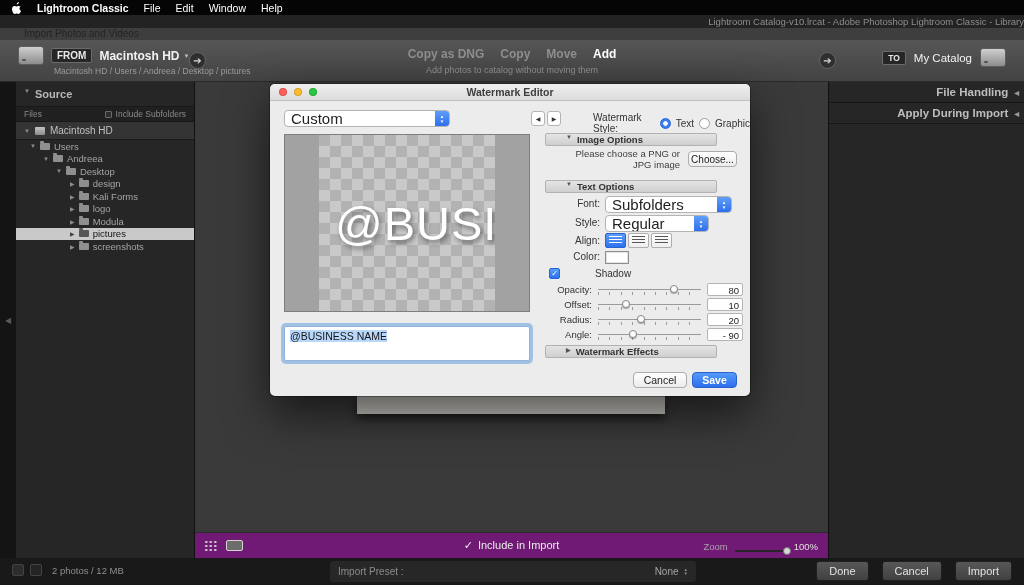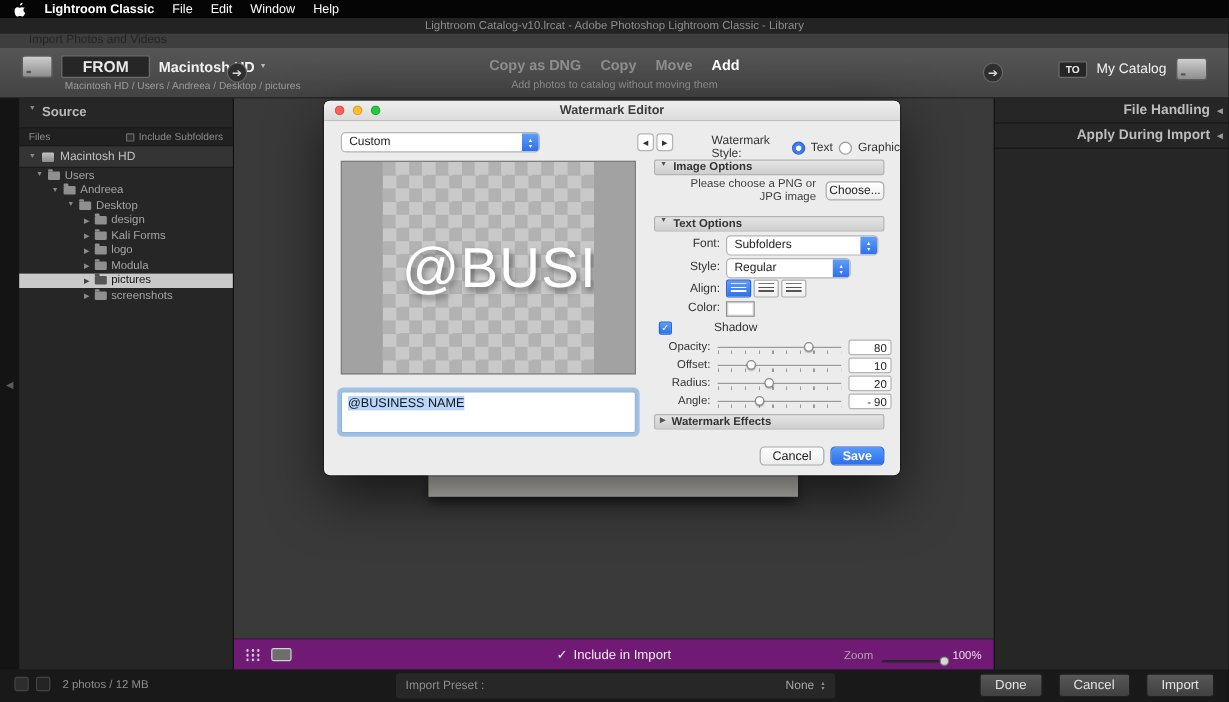--- a/index.html
+++ b/index.html
@@ -8,35 +8,35 @@
            font-family:"Liberation Sans", sans-serif; overflow:hidden; -webkit-font-smoothing:antialiased;}
 
   
   .menubar{position:absolute;top:0;left:0;width:1024px;height:15px;background:#050505;
            display:flex;align-items:center;gap:15px;padding:0 12px;color:#fff;font-size:10.5px;}
   .menubar .app{font-weight:bold;}
   .menubar svg{display:block;}
 
   
   .titlebar{position:absolute;top:15px;left:0;width:1024px;height:13px;background:#232323;
-            display:flex;align-items:center;justify-content:center;color:#8d8d8d;font-size:9.5px;}
+            display:flex;align-items:center;justify-content:flex-end;color:#8d8d8d;font-size:9.5px;}
 
   
   .import-strip{position:absolute;top:28px;left:0;width:1024px;height:12px;background:#3e3e3e;
                 display:flex;align-items:flex-start;color:#242424;font-size:10px;padding-left:24px;overflow:hidden;}
 
   
   .import-header{position:absolute;top:40px;left:0;width:1024px;height:42px;
                  background:linear-gradient(#565656,#434343);border-bottom:1px solid #2a2a2a;}
   .hdr-left{position:absolute;left:18px;top:6px;display:flex;align-items:center;gap:7px;}
   .drive-icon{width:26px;height:19px;border-radius:3px;background:linear-gradient(#cfcfcf,#8d8d8d);
               border:1px solid #5c5c5c;position:relative;}
   .drive-icon::after{content:"";position:absolute;left:3px;bottom:3px;width:4px;height:2px;background:#555;border-radius:1px;}
   .from-badge{background:#262626;border:1px solid #6b6b6b;border-radius:2px;color:#e8e8e8;
-              font-size:13px;font-weight:bold;padding:1px 17px;}
+              font-size:10px;font-weight:bold;padding:1px 5px;}
   .src-name{color:#f2f2f2;font-size:12px;font-weight:bold;display:flex;align-items:center;gap:4px;}
   .src-name .mini{font-size:6px;color:#bbb;}
   .hdr-path{position:absolute;left:54px;top:26px;color:#9b9b9b;font-size:8.5px;}
   .nav-circle{position:absolute;width:17px;height:17px;border-radius:50%;background:#2f2f2f;
               border:1px solid #666;color:#d6d6d6;font-size:10px;display:flex;align-items:center;justify-content:center;}
   .hdr-center{position:absolute;left:312px;width:400px;top:7px;text-align:center;}
   .methods{display:flex;justify-content:center;gap:16px;font-size:12px;font-weight:bold;color:#8f8f8f;}
   .methods .active{color:#fff;}
   .method-hint{margin-top:4px;color:#8f8f8f;font-size:9px;}
   .hdr-right{position:absolute;right:18px;top:8px;display:flex;align-items:center;gap:8px;}
@@ -118,21 +118,21 @@
       box-shadow:0 18px 45px rgba(0,0,0,.6), 0 0 0 1px rgba(0,0,0,.3);font-size:10.5px;color:#222;}
   .wm-titlebar{position:absolute;top:0;left:0;right:0;height:17px;border-radius:5px 5px 0 0;
                background:linear-gradient(#efefef,#dcdcdc);border-bottom:1px solid #c0c0c0;
                display:flex;align-items:center;}
   .tl{width:8px;height:8px;border-radius:50%;margin-left:7px;border:1px solid rgba(0,0,0,.15);}
   .tl.red{background:#ff5f57;margin-left:9px;} .tl.yel{background:#febc2e;} .tl.grn{background:#28c840;}
   .wm-title{position:absolute;left:0;right:0;text-align:center;font-size:10.5px;font-weight:bold;color:#3d3d3d;}
 
   .wm-select{position:absolute;display:flex;align-items:center;background:#fff;border:1px solid #b4b4b4;
              border-radius:4px;height:17px;overflow:hidden;}
-  .wm-select .val{flex:1;padding-left:6px;font-size:10px;color:#222;white-space:nowrap;overflow:hidden;}
+  .wm-select .val{flex:1;padding-left:6px;font-size:15px;color:#222;white-space:nowrap;overflow:hidden;}
   .wm-select .step{width:14px;align-self:stretch;background:linear-gradient(#5f9ff8,#2d6fee);
                    display:flex;flex-direction:column;align-items:center;justify-content:center;
                    color:#fff;font-size:4.5px;line-height:5px;}
   .preset-select{left:14px;top:26px;width:166px;}
 
   .wm-preview{position:absolute;left:14px;top:50px;width:246px;height:178px;background:#a2a2a2;
               border:1px solid #7e7e7e;display:flex;}
   .checker{position:relative;width:176px;height:100%;margin:auto;overflow:hidden;
            background:repeating-conic-gradient(#c9c9c9 0% 25%, #b2b2b2 0% 50%);background-size:22px 22px;}
   .wm-text{position:absolute;left:16px;top:50%;transform:translateY(-50%);color:#fff;font-size:47px;
@@ -143,23 +143,23 @@
             padding:3px 5px;font-size:10.5px;}
   .wm-input .sel-text{background:#b8d7fb;color:#151515;}
 
   .nav-btn{position:absolute;top:27px;width:14px;height:15px;background:#fff;border:1px solid #b4b4b4;
            border-radius:3px;display:flex;align-items:center;justify-content:center;font-size:6px;color:#333;}
 
   .wm-style-row{position:absolute;left:323px;top:28px;display:flex;align-items:center;gap:5px;font-size:10px;color:#333;}
   .radio{width:11px;height:11px;border-radius:50%;background:#fff;border:1px solid #9d9d9d;flex:none;}
   .radio.on{background:radial-gradient(circle, #fff 0 2px, #3b7df5 2.5px);border-color:#2a63cf;}
 
-  .sect-h{position:absolute;left:275px;width:192px;height:13px;background:linear-gradient(#e4e4e4,#cfcfcf);
+  .sect-h{position:absolute;left:275px;width:172px;height:13px;background:linear-gradient(#e4e4e4,#cfcfcf);
           border:1px solid #b2b2b2;border-radius:2px;display:flex;gap:5px;
-          padding-left:4px;font-size:9.5px;font-weight:bold;color:#333;}
+          padding-left:20px;font-size:9.5px;font-weight:bold;color:#333;}
   .sect-h .tri{color:#555;font-size:6px;}
 
   .img-hint{position:absolute;left:300px;top:64px;width:110px;font-size:9.5px;color:#3d3d3d;text-align:right;line-height:11px;}
   .choose-btn{position:absolute;left:418px;top:67px;width:49px;height:16px;background:linear-gradient(#fff,#ececec);
               border:1px solid #ababab;border-radius:4px;font-size:10px;color:#222;
               display:flex;align-items:center;justify-content:center;}
 
   .form-label{position:absolute;left:275px;width:55px;text-align:right;font-size:10px;color:#333;}
   .font-select{left:335px;top:112px;width:127px;}
   .style-select{left:335px;top:131px;width:104px;}

